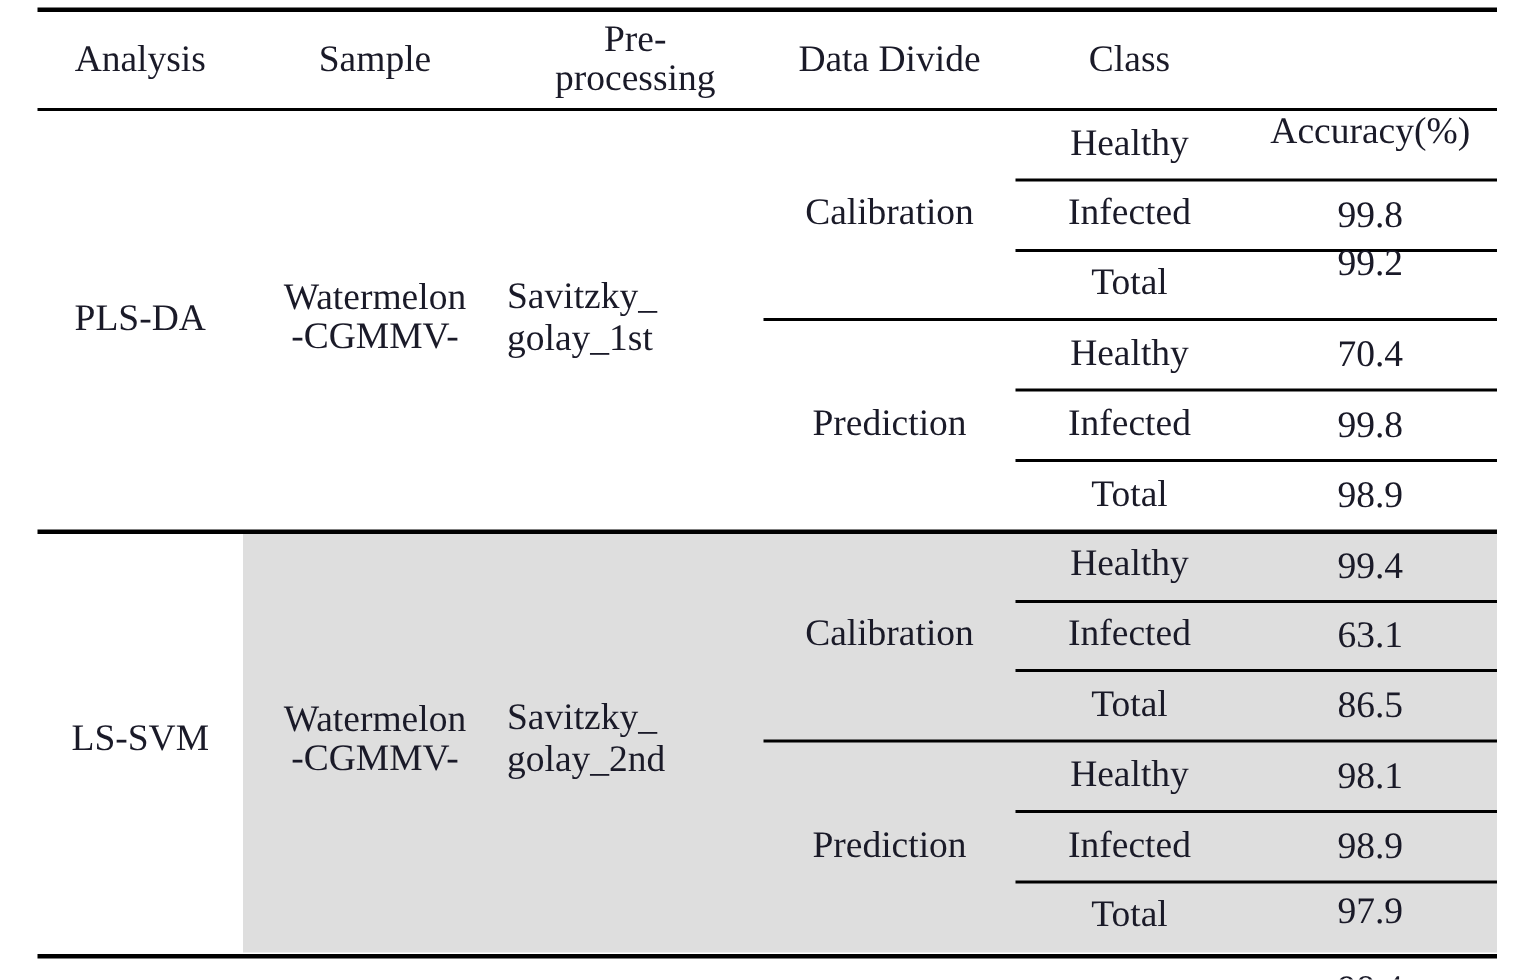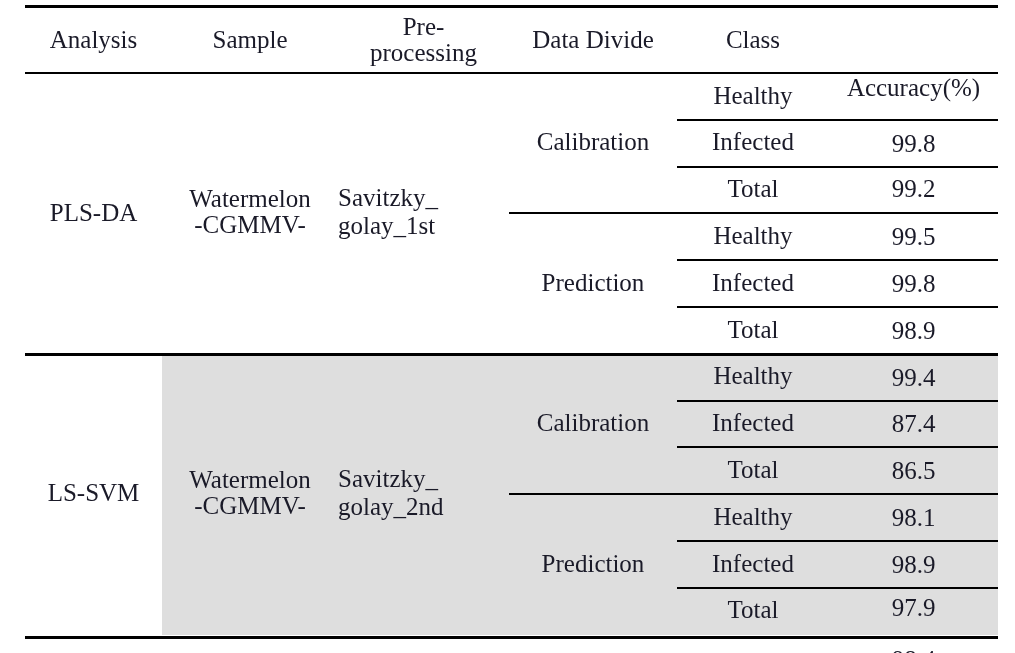--- a/index.html
+++ b/index.html
@@ -122,38 +122,38 @@
       <div class="cell hdr col-analysis" style="top: 8px; height: 64px;">Analysis</div>
       <div class="cell hdr col-sample" style="top: 8px; height: 64px;">Sample</div>
       <div class="cell hdr col-divide" style="top: 8px; height: 64px;">Data  Divide</div>
       <div class="cell hdr hdr-two col-pre" style="top: 8px; height: 64px;">Pre-
 processing</div>
       <div class="cell hdr col-class" style="top: 8px; height: 64px;">Class</div>
       <div class="cell hdr col-acc" style="top: 8px; height: 64px;">Accuracy(%)</div>
       <div class="cell body-cell col-class" style="top: 72px; height: 46.8px;">Healthy</div>
       <div class="cell body-cell col-acc" style="top: 72px; height: 46.8px;">99.8</div>
       <div class="cell body-cell col-class" style="top: 118.8px; height: 46.8px;">Infected</div>
-      <div class="cell body-cell col-acc" style="top: 118px; height: 45px;">99.2</div>
+      <div class="cell body-cell col-acc" style="top: 105px; height: 45px;">99.2</div>
       <div class="cell body-cell col-class" style="top: 165.6px; height: 46.8px;">Total</div>
-      <div class="cell body-cell col-acc" style="top: 165.6px; height: 46.8px;">99.5</div>
+      <div class="cell body-cell col-acc" style="top: 165.6px; height: 46.8px;">70.4</div>
       <div class="cell span-cell col-divide" style="top: 72px; height: 140.4px;">Calibration</div>
       <div class="cell body-cell col-class" style="top: 212.4px; height: 46.8px;">Healthy</div>
       <div class="cell body-cell col-acc" style="top: 212.4px; height: 46.8px;">99.8</div>
       <div class="cell body-cell col-class" style="top: 259.2px; height: 46.8px;">Infected</div>
       <div class="cell body-cell col-acc" style="top: 259.2px; height: 46.8px;">98.9</div>
       <div class="cell body-cell col-class" style="top: 306px; height: 46.8px;">Total</div>
       <div class="cell body-cell col-acc" style="top: 306px; height: 46.8px;">99.4</div>
       <div class="cell span-cell col-divide" style="top: 212.4px; height: 140.4px;">Prediction</div>
       <div class="cell span-cell col-analysis" style="top: 72px; height: 280.8px;">PLS-DA</div>
       <div class="cell span-cell sample-cell col-sample" style="top: 72px; height: 280.8px;">Watermelon
 -CGMMV-</div>
       <div class="cell span-cell pre-cell col-pre" style="top: 72px; height: 280.8px;">Savitzky_
 golay_1st</div>
       <div class="cell body-cell col-class" style="top: 352.8px; height: 46.8px;">Healthy</div>
-      <div class="cell body-cell col-acc" style="top: 352.8px; height: 46.8px;">87.4</div>
+      <div class="cell body-cell col-acc" style="top: 352.8px; height: 46.8px;">63.1</div>
       <div class="cell body-cell col-class" style="top: 399.6px; height: 46.8px;">Infected</div>
       <div class="cell body-cell col-acc" style="top: 399.6px; height: 46.8px;">86.5</div>
       <div class="cell body-cell col-class" style="top: 446.4px; height: 46.8px;">Total</div>
       <div class="cell body-cell col-acc" style="top: 446.4px; height: 46.8px;">98.1</div>
       <div class="cell span-cell col-divide" style="top: 352.8px; height: 140.4px;">Calibration</div>
       <div class="cell body-cell col-class" style="top: 493.2px; height: 46.8px;">Healthy</div>
       <div class="cell body-cell col-acc" style="top: 493.2px; height: 46.8px;">98.9</div>
       <div class="cell body-cell col-class" style="top: 540px; height: 46.8px;">Infected</div>
       <div class="cell body-cell col-acc" style="top: 540px; height: 39px;">97.9</div>
       <div class="cell body-cell col-class" style="top: 586.8px; height: 46.8px;">Total</div>

